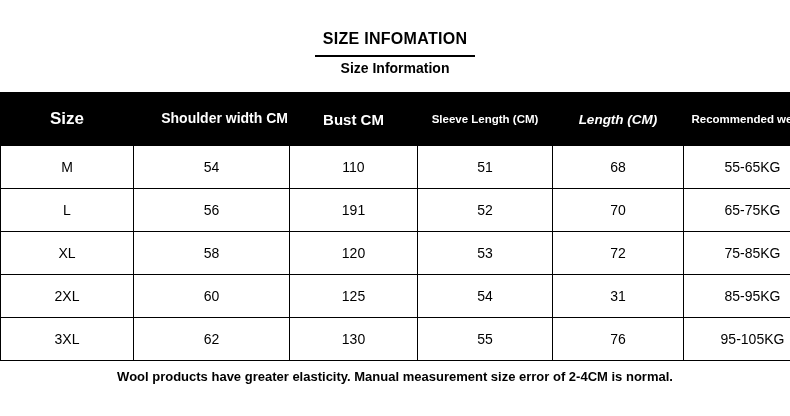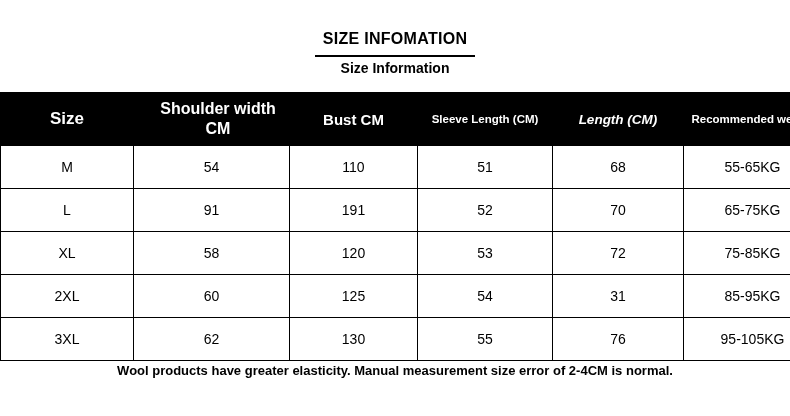--- a/index.html
+++ b/index.html
@@ -55,22 +55,22 @@
   table.size-table thead th {
     background: #000000;
     color: #ffffff;
     height: 50px;
     font-weight: bold;
   }
   thead th.col-size {
     font-size: 17px;
   }
   thead th.col-shoulder {
-    font-size: 16px;
-    text-align: center;
+    font-size: 14px;
+    text-align: right;
     padding-left: 14px;
     line-height: 1.25;
   }
   thead th.col-bust {
     font-size: 15px;
   }
   thead th.col-sleeve {
     font-size: 11.5px;
   }
   thead th.col-length {
@@ -84,21 +84,21 @@
   table.size-table tbody td {
     height: 40px;
     font-size: 14px;
     background: #ffffff;
     color: #000000;
   }
   .footer-note {
     text-align: center;
     font-size: 13px;
     font-weight: bold;
-    margin-top: 2px;
+    margin-top: 8px;
   }
   .c1 { width: 130px; }
   .c2 { width: 140px; }
   .c3 { width: 125px; }
   .c4 { width: 132px; }
   .c5 { width: 128px; }
   .c6 { width: 135px; }
 </style>
 </head>
 <body>
@@ -124,21 +124,21 @@
       <tr>
         <td>M</td>
         <td>54</td>
         <td>110</td>
         <td>51</td>
         <td>68</td>
         <td>55-65KG</td>
       </tr>
       <tr>
         <td>L</td>
-        <td>91</td>
+        <td>56</td>
         <td>191</td>
         <td>52</td>
         <td>70</td>
         <td>65-75KG</td>
       </tr>
       <tr>
         <td>XL</td>
         <td>58</td>
         <td>120</td>
         <td>53</td>

